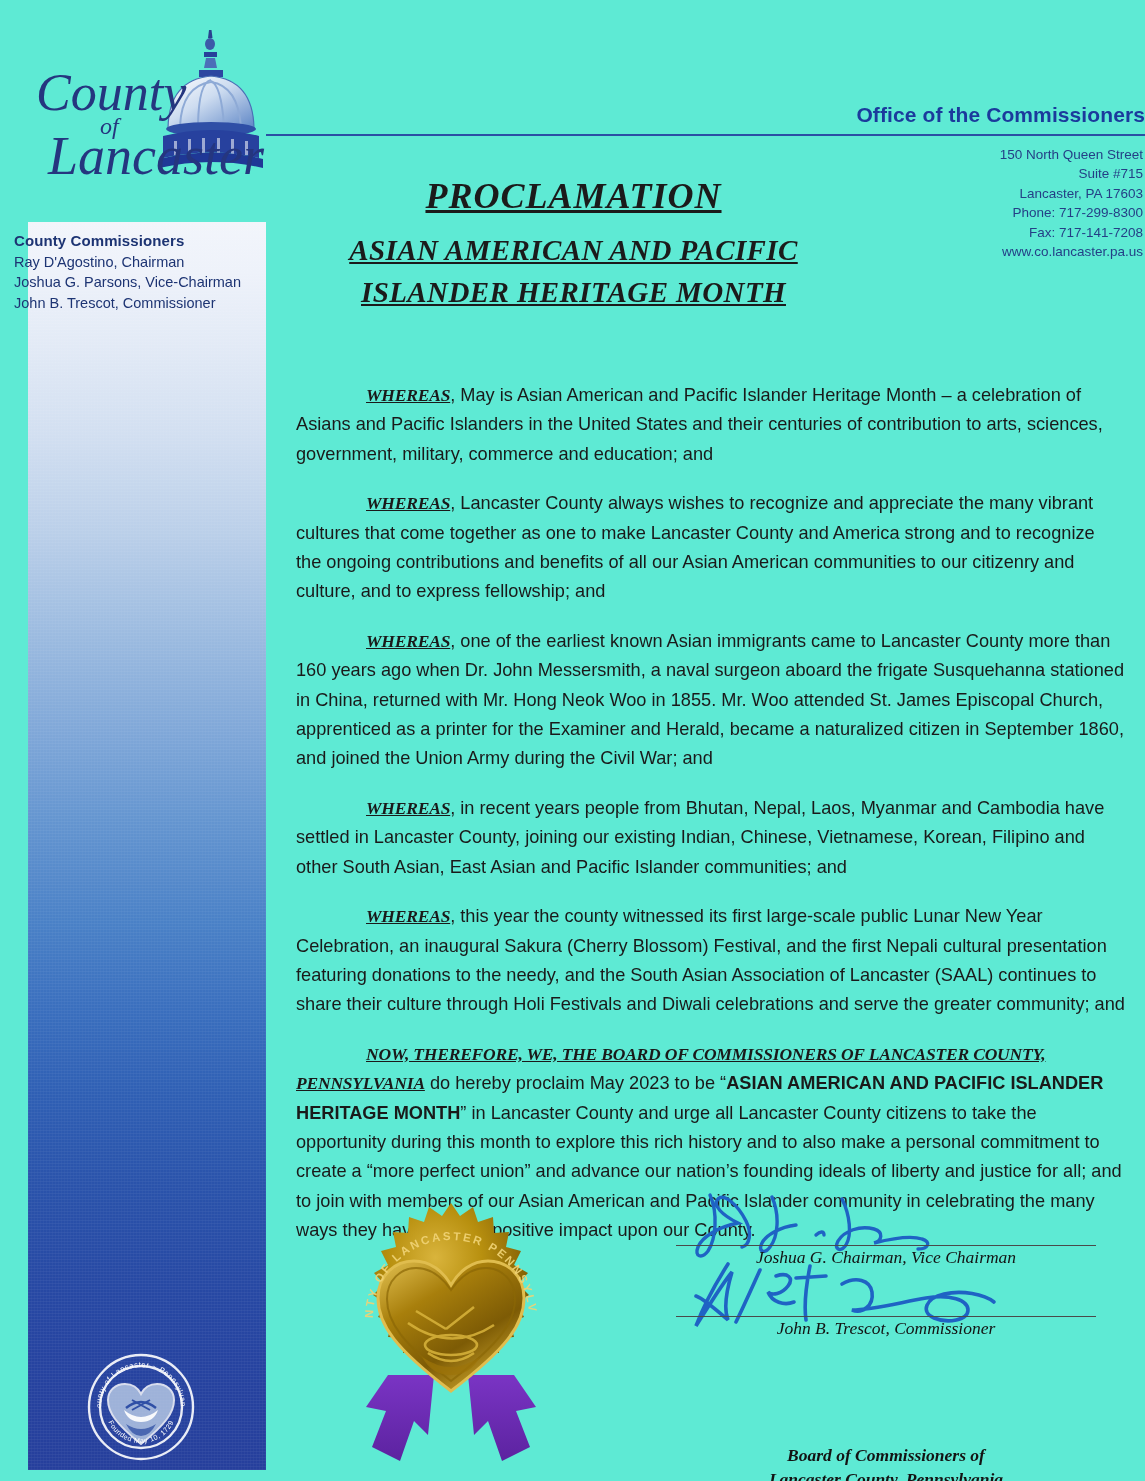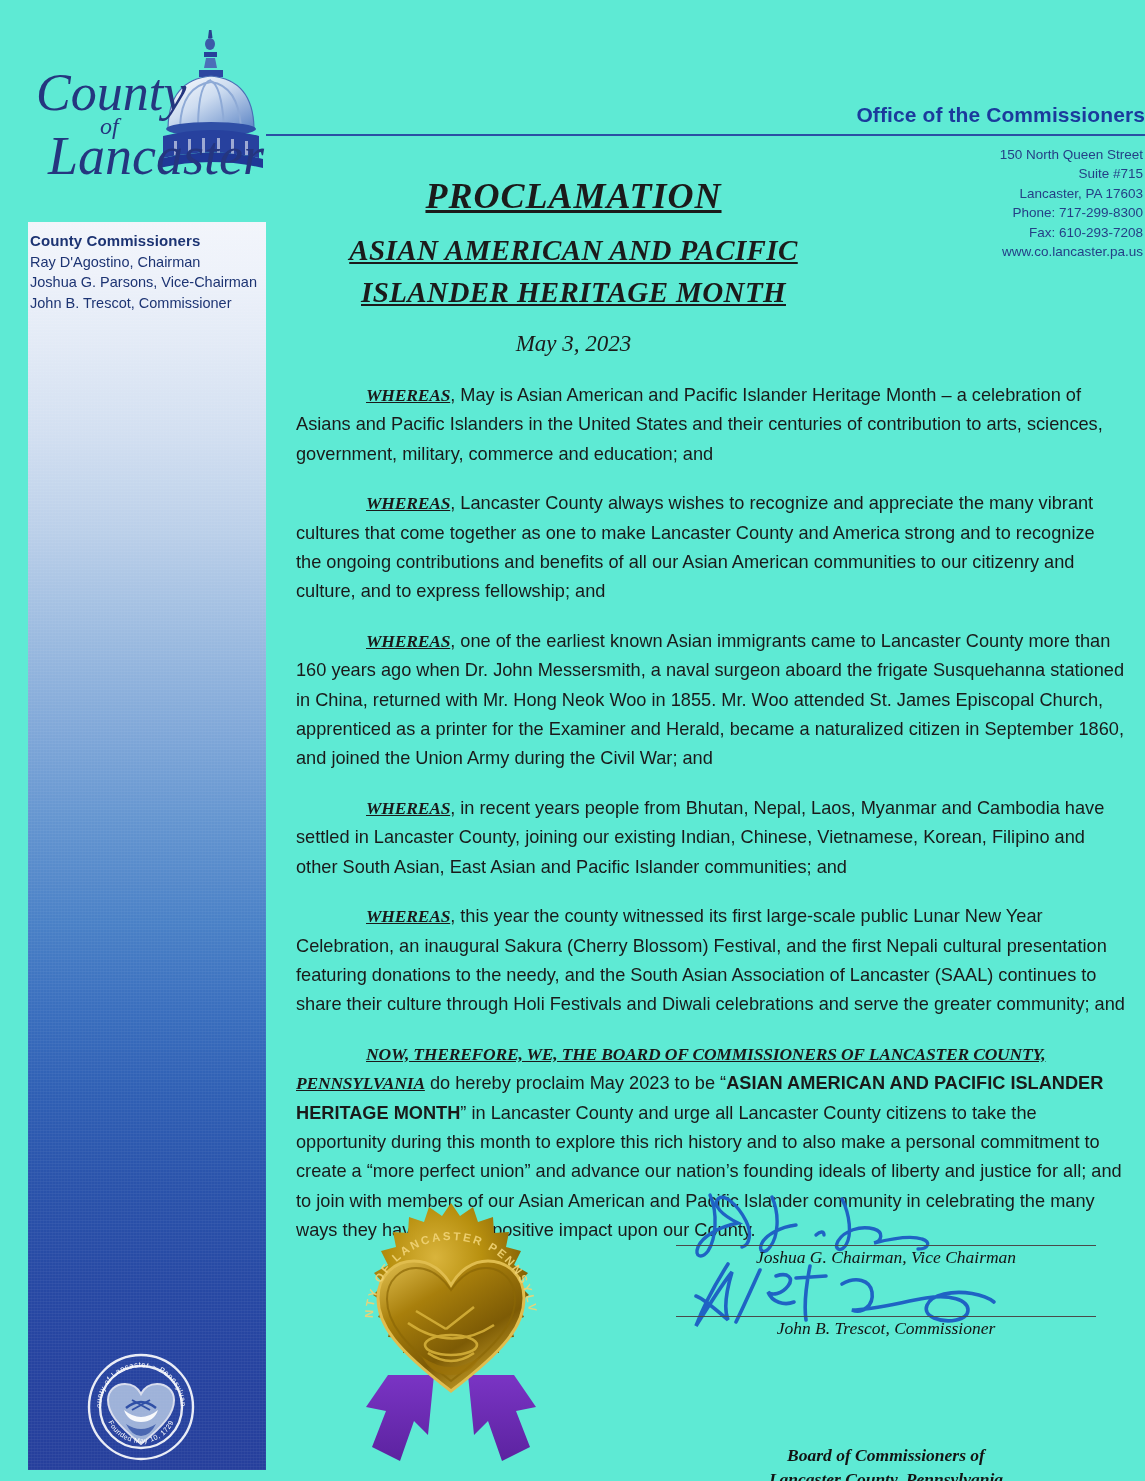--- a/index.html
+++ b/index.html
@@ -50,21 +50,21 @@
     opacity: .10;
     background-image:
       repeating-linear-gradient(0deg, rgba(255,255,255,.45) 0 1px, rgba(0,0,0,0) 1px 3px),
       repeating-linear-gradient(90deg, rgba(255,255,255,.30) 0 1px, rgba(0,0,0,0) 1px 3px);
     pointer-events: none;
   }
 
   
   #commissioners {
     position: absolute;
-    left: 30px;
+    left: 14px;
     top: 231px;
     width: 236px;
     color: #1d3473;
     font-size: 14.5px;
     line-height: 20.5px;
   }
   #commissioners .heading {
     font-weight: bold;
     font-size: 15px;
     letter-spacing: .1px;
@@ -305,21 +305,21 @@
     </svg>
   </div>
 
   <div id="office-title">Office of the Commissioners</div>
   <div id="header-rule"></div>
   <div id="address">
     <div>150 North Queen Street</div>
     <div>Suite #715</div>
     <div>Lancaster, PA 17603</div>
     <div>Phone: 717-299-8300</div>
-    <div>Fax: 610-293-7208</div>
+    <div>Fax: 717-141-7208</div>
     <div>www.co.lancaster.pa.us</div>
   </div>
 
   <div id="sidebar">
     <div id="sidebar-texture"></div>
   </div>
 
   <div id="commissioners">
     <div class="heading">County Commissioners</div>
     <div class="name">Ray D'Agostino, Chairman</div>
@@ -347,21 +347,20 @@
       </text>
       <text font-family="Liberation Sans, sans-serif" font-size="7" fill="#ffffff" letter-spacing=".5">
         <textPath href="#arcBot" startOffset="50%" text-anchor="middle">Founded May 10, 1729</textPath>
       </text>
     </svg>
   </div>
 
   <div id="proclamation-title" class="fancy">PROCLAMATION</div>
   <div id="subject-line1" class="fancy">ASIAN AMERICAN AND PACIFIC</div>
   <div id="subject-line2" class="fancy">ISLANDER HERITAGE MONTH</div>
-  <div id="proclamation-date">May 3, 2023</div>
 
   <div id="body-text">
     <p>
       <span class="whereas">WHEREAS</span><span>, May is Asian American and Pacific Islander Heritage Month – a celebration of Asians and Pacific Islanders in the United States and their centuries of contribution to arts, sciences, government, military, commerce and education; and</span>
     </p>
     <p>
       <span class="whereas">WHEREAS</span><span>, Lancaster County always wishes to recognize and appreciate the many vibrant cultures that come together as one to make Lancaster County and America strong and to recognize the ongoing contributions and benefits of all our Asian American communities to our citizenry and culture, and to express fellowship; and</span>
     </p>
     <p>
       <span class="whereas">WHEREAS</span><span>, one of the earliest known Asian immigrants came to Lancaster County more than 160 years ago when Dr. John Messersmith, a naval surgeon aboard the frigate Susquehanna stationed in China, returned with Mr. Hong Neok Woo in 1855. Mr. Woo attended St. James Episcopal Church, apprenticed as a printer for the Examiner and Herald, became a naturalized citizen in September 1860, and joined the Union Army during the Civil War; and</span>

